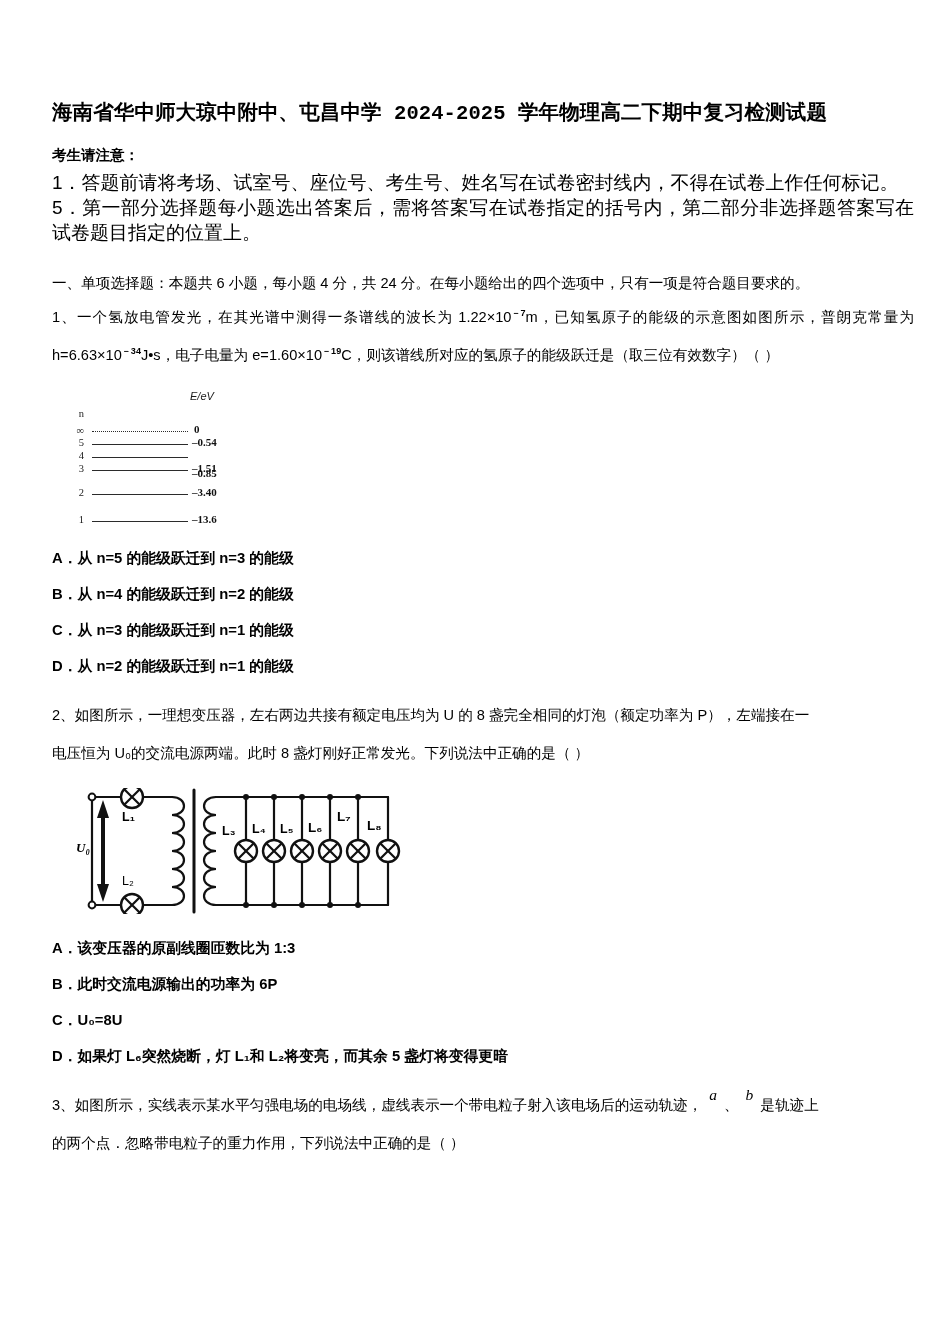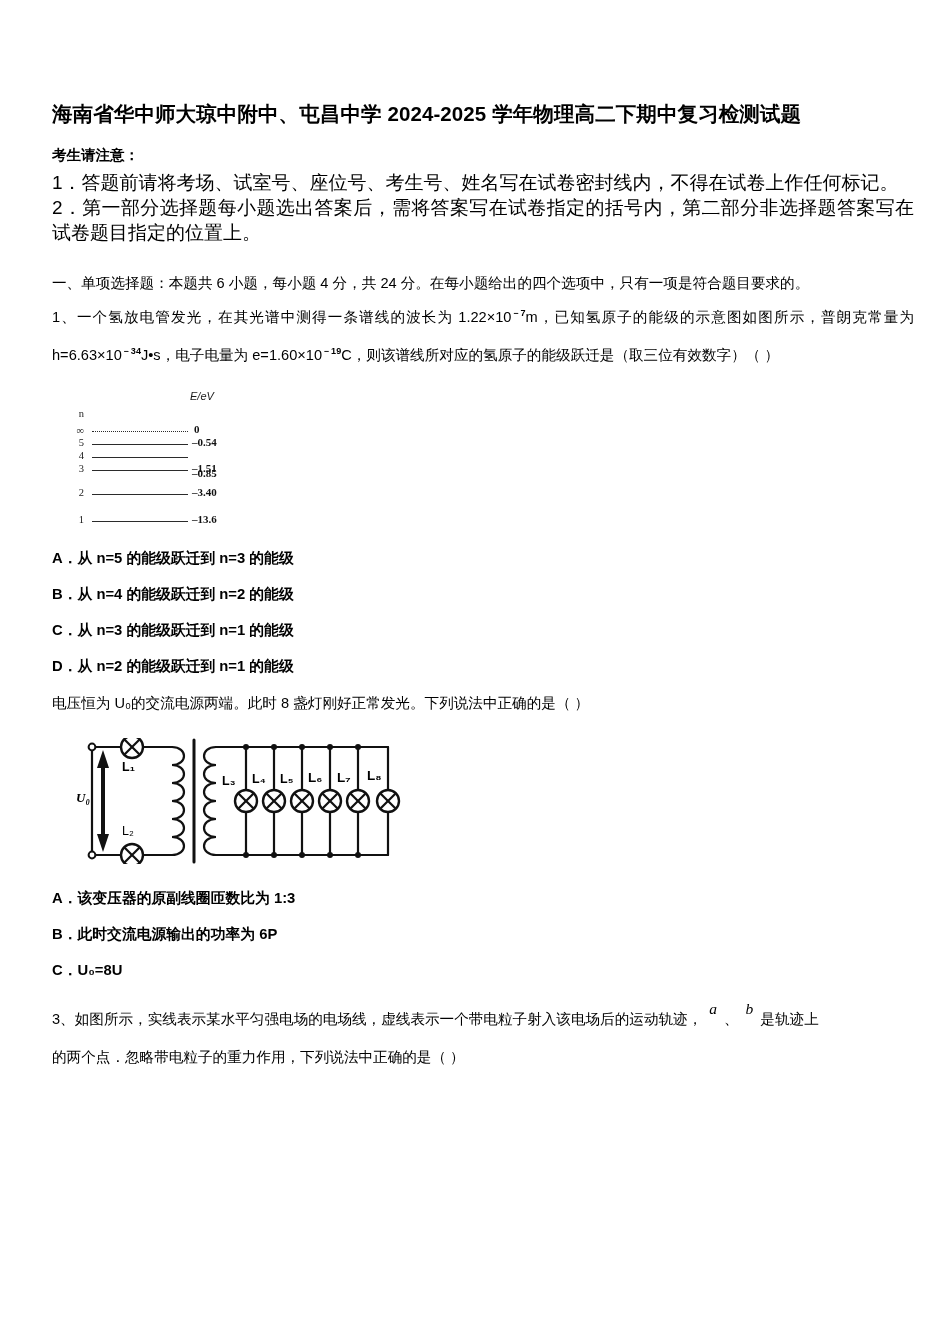--- a/index.html
+++ b/index.html
@@ -24,21 +24,21 @@
   }
   .inner {
     position: absolute;
     left: 52px;
     top: 100px;
     width: 862px;
   }
 
   
   .doc-title {
-    font-family: Liberation Sans, sans-serif;
+    font-family: Liberation Mono, monospace;
     font-weight: bold;
     font-size: 20.5px;
     line-height: 28px;
     letter-spacing: 0.1px;
     text-align: left;
     white-space: nowrap;
     margin: 0 0 16px 0;
   }
 
   
@@ -150,21 +150,21 @@
 </head>
 <body>
 
 <div class="page">
   <div class="inner">
 
     <h1 class="doc-title">海南省华中师大琼中附中、屯昌中学 2024-2025 学年物理高二下期中复习检测试题</h1>
 
     <p class="notice-head">考生请注意：</p>
     <p class="notice-line">1．答题前请将考场、试室号、座位号、考生号、姓名写在试卷密封线内，不得在试卷上作任何标记。</p>
-    <p class="notice-line">2．第一部分选择题每小题选出答案后，需将答案写在试卷指定的括号内，第二部分非选择题答案写在试卷题目指定的位置上。</p>
+    <p class="notice-line">5．第一部分选择题每小题选出答案后，需将答案写在试卷指定的括号内，第二部分非选择题答案写在试卷题目指定的位置上。</p>
 
     <p class="section-head">一、单项选择题：本题共 6 小题，每小题 4 分，共 24 分。在每小题给出的四个选项中，只有一项是符合题目要求的。</p>
 
     <p class="qstem"><span>1、</span><span>一个氢放电管发光，在其光谱中测得一条谱线的波长为 1.22×10</span><sup class="ex">－7</sup><span>m，已知氢原子的能级的示意图如图所示，普朗克常量为 h=6.63×10</span><sup class="ex">－34</sup><span>J•s，电子电量为 e=1.60×10</span><sup class="ex">－19</sup><span>C，则该谱线所对应的氢原子的能级跃迁是（取三位有效数字）（      ）</span></p>
 
     <div class="fig-energy">
       <span class="eheader" style="left:120px; top:0px;">E/eV</span>
       <span class="nlabel" style="left:0px; top:18px;">n</span>
 
       <span class="nlabel" style="left:0px; top:35px;">∞</span>
@@ -190,20 +190,21 @@
       <span class="nlabel" style="left:0px; top:124px;">1</span>
       <span class="lvl" style="left:22px; top:131px; width:96px;"></span>
       <span class="evalue" style="left:122px; top:123px;">–13.6</span>
     </div>
 
     <p class="opt"><span class="lbl">A．</span><span class="body">从 n=5 的能级跃迁到 n=3 的能级</span></p>
     <p class="opt"><span class="lbl">B．</span><span class="body">从 n=4 的能级跃迁到 n=2 的能级</span></p>
     <p class="opt"><span class="lbl">C．</span><span class="body">从 n=3 的能级跃迁到 n=1 的能级</span></p>
     <p class="opt"><span class="lbl">D．</span><span class="body">从 n=2 的能级跃迁到 n=1 的能级</span></p>
 
+    <p class="qstem qstem-sp" style="margin-top:12px;"><span>2、</span><span>如图所示，一理想变压器，左右两边共接有额定电压均为 U 的 8 盏完全相同的灯泡（额定功率为 P），左端接在一</span></p>
     <p class="qstem qstem-sp">电压恒为 U₀的交流电源两端。此时 8 盏灯刚好正常发光。下列说法中正确的是（      ）</p>
 
     <div class="fig-circuit">
       <svg width="330" height="126" viewBox="0 0 330 126" xmlns="http://www.w3.org/2000/svg">
         <g stroke="#111" stroke-width="2.2" fill="none" stroke-linecap="round">
 
           <line x1="16" y1="9" x2="16" y2="117"></line>
 
           <line x1="16" y1="9" x2="44" y2="9"></line>
           <line x1="68" y1="9" x2="96" y2="9"></line>
@@ -298,25 +299,26 @@
         </g>
       </svg>
 
       <span style="position:absolute; left:0px; top:52px; font-family:'Liberation Serif',serif; font-style:italic; font-size:13px; font-weight:bold;">U₀</span>
       <span style="position:absolute; left:46px; top:22px; font-family:'Liberation Sans',sans-serif; font-size:12.5px; font-weight:bold;">L₁</span>
       <span style="position:absolute; left:46px; top:86px; font-family:'Liberation Sans',sans-serif; font-size:12.5px; font-weight:normal;">L₂</span>
       <span style="position:absolute; left:146px; top:36px; font-family:'Liberation Sans',sans-serif; font-size:12.5px; font-weight:bold;">L₃</span>
       <span style="position:absolute; left:176px; top:34px; font-family:'Liberation Sans',sans-serif; font-size:12.5px; font-weight:bold;">L₄</span>
       <span style="position:absolute; left:204px; top:34px; font-family:'Liberation Sans',sans-serif; font-size:12.5px; font-weight:bold;">L₅</span>
       <span style="position:absolute; left:232px; top:32px; font-family:'Liberation Sans',sans-serif; font-size:13.5px; font-weight:bold;">L₆</span>
-      <span style="position:absolute; left:261px; top:32px; font-family:'Liberation Sans',sans-serif; font-size:13.5px; font-weight:bold;">L₇</span>
+      <span style="position:absolute; left:261px; top:21px; font-family:'Liberation Sans',sans-serif; font-size:13.5px; font-weight:bold;">L₇</span>
       <span style="position:absolute; left:291px; top:30px; font-family:'Liberation Sans',sans-serif; font-size:13.5px; font-weight:bold;">L₈</span>
     </div>
 
     <p class="opt" style="margin-top:14px;"><span class="lbl">A．</span><span class="body">该变压器的原副线圈匝数比为 1:3</span></p>
     <p class="opt"><span class="lbl">B．</span><span class="body">此时交流电源输出的功率为 6P</span></p>
     <p class="opt"><span class="lbl">C．</span><span class="body">U₀=8U</span></p>
+    <p class="opt"><span class="lbl">D．</span><span class="body">如果灯 L₆突然烧断，灯 L₁和 L₂将变亮，而其余 5 盏灯将变得更暗</span></p>
 
     <p class="qstem qstem-sp" style="margin-top:12px;"><span>3、</span><span>如图所示，实线表示某水平匀强电场的电场线，虚线表示一个带电粒子射入该电场后的运动轨迹，</span><span class="raised-ab">a</span><span>、</span><span class="raised-ab">b</span><span>是轨迹上</span></p>
     <p class="qstem qstem-sp">的两个点．忽略带电粒子的重力作用，下列说法中正确的是（  ）</p>
 
   </div>
 </div>
 
 </body></html>

